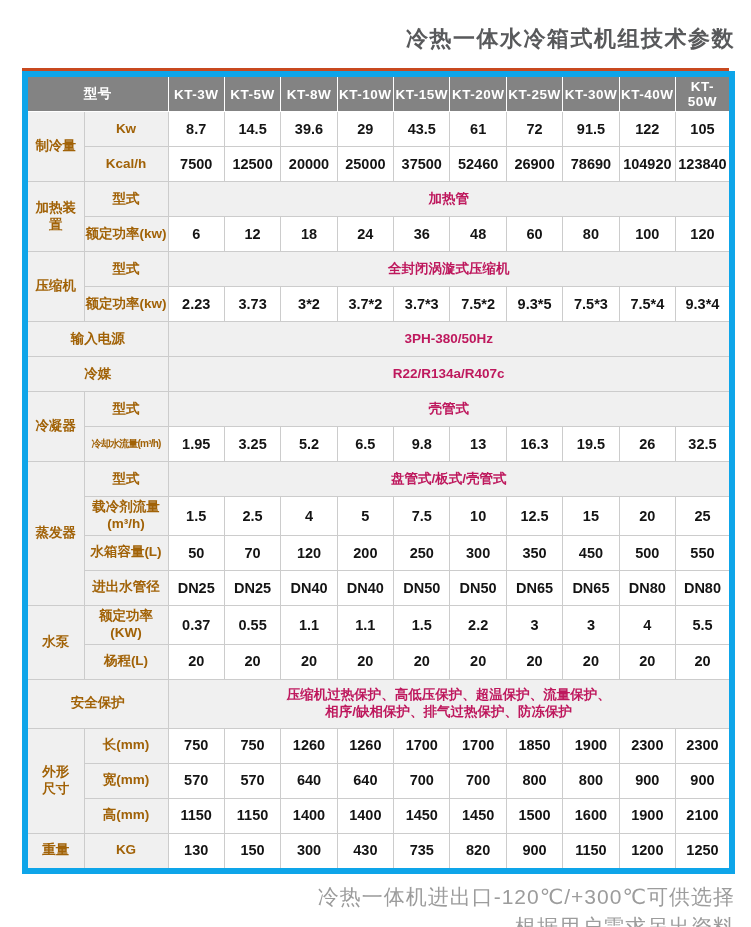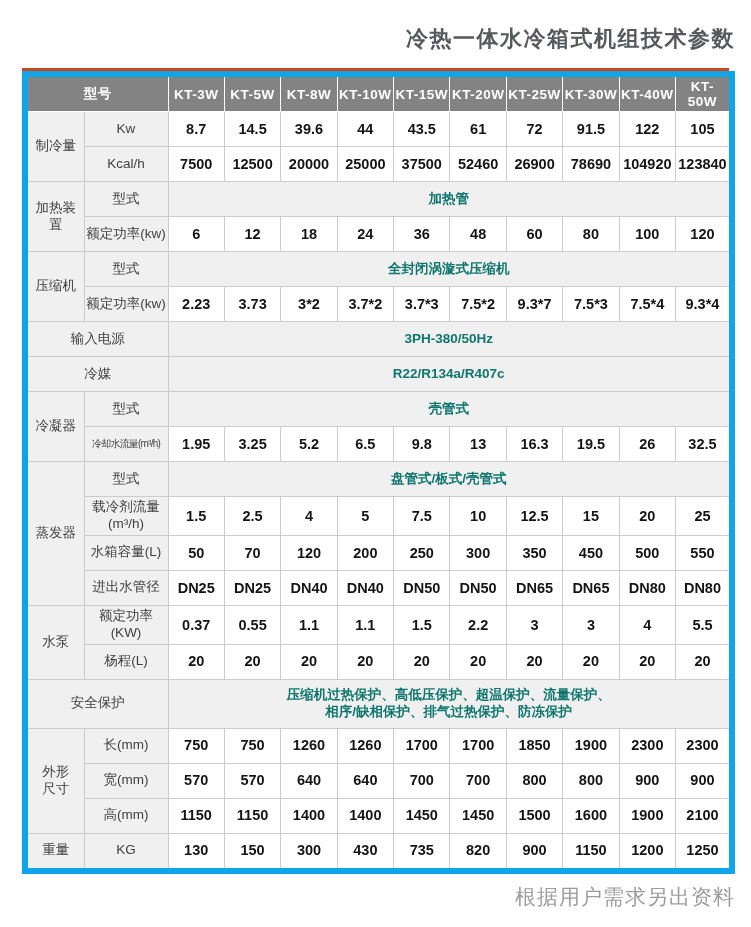--- a/index.html
+++ b/index.html
@@ -30,32 +30,32 @@
     white-space:pre-line;
     overflow:hidden;
   }
   thead th {
     background:#838383; color:#ffffff;
     border:1px solid #ffffff; border-top:none;
     font-size:13.5px; font-weight:600;
     height:28px; letter-spacing:0.5px;
   }
   tbody th {
-    background:#f0f0f0; color:#404040;
-    font-size:13.5px; font-weight:400;
+    background:#f0f0f0; color:#a16207;
+    font-size:13.5px; font-weight:700;
     line-height:1.25;
   }
   tbody th.small-label { font-size:10px; letter-spacing:-0.8px; padding:2px 0; }
   tbody td {
     background:#ffffff; color:#141414;
     font-size:14.5px; font-weight:600;
     height:30px; line-height:1.25;
   }
   tbody td.merged {
-    background:#f0f0f0; color:#0f766e;
+    background:#f0f0f0; color:#be185d;
     font-size:13.5px;
   }
   tbody tr.tall td.merged { height:44px; }
   .footer-note {
     margin-top:8px; padding-right:16px;
     text-align:right;
     font-size:21px; line-height:30px; letter-spacing:1px;
     color:#9c9c9c; font-weight:500;
   }
 </style>
@@ -95,21 +95,21 @@
           <th>KT-50W</th>
         </tr>
       </thead>
     <tbody>
         <tr>
           <th rowspan="2">制冷量</th>
           <th>Kw</th>
           <td>8.7</td>
           <td>14.5</td>
           <td>39.6</td>
-          <td>44</td>
+          <td>29</td>
           <td>43.5</td>
           <td>61</td>
           <td>72</td>
           <td>91.5</td>
           <td>122</td>
           <td>105</td>
         </tr>
         <tr>
           <th>Kcal/h</th>
           <td>7500</td>
@@ -147,21 +147,21 @@
           <td class="merged" colspan="10">全封闭涡漩式压缩机</td>
         </tr>
         <tr>
           <th>额定功率(kw)</th>
           <td>2.23</td>
           <td>3.73</td>
           <td>3*2</td>
           <td>3.7*2</td>
           <td>3.7*3</td>
           <td>7.5*2</td>
-          <td>9.3*7</td>
+          <td>9.3*5</td>
           <td>7.5*3</td>
           <td>7.5*4</td>
           <td>9.3*4</td>
         </tr>
         <tr>
           <th colspan="2">输入电源</th>
           <td class="merged" colspan="10">3PH-380/50Hz</td>
         </tr>
         <tr>
           <th colspan="2">冷媒</th>
@@ -315,14 +315,15 @@
           <td>900</td>
           <td>1150</td>
           <td>1200</td>
           <td>1250</td>
         </tr>
       </tbody>
   </table>
 </div>
 
 <div class="footer-note">
+  <div>冷热一体机进出口-120℃/+300℃可供选择</div>
   <div>根据用户需求另出资料</div>
 </div>
 
 </body></html>

